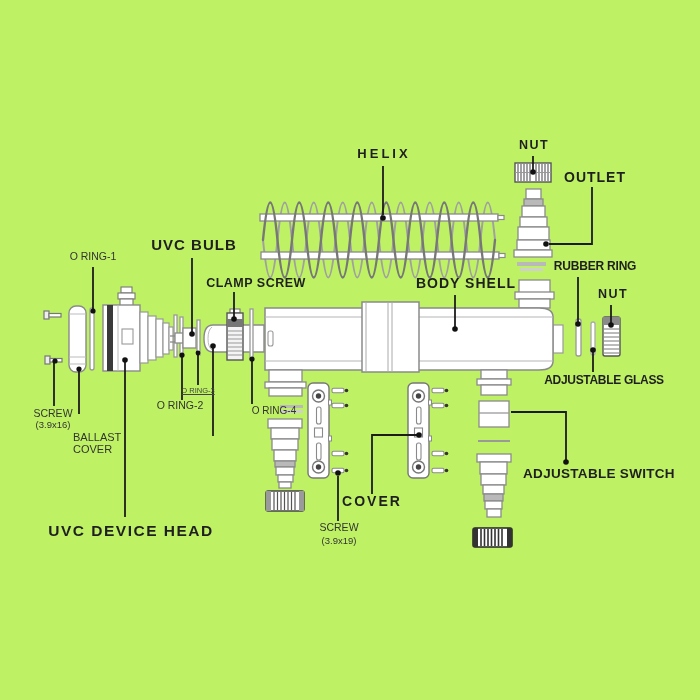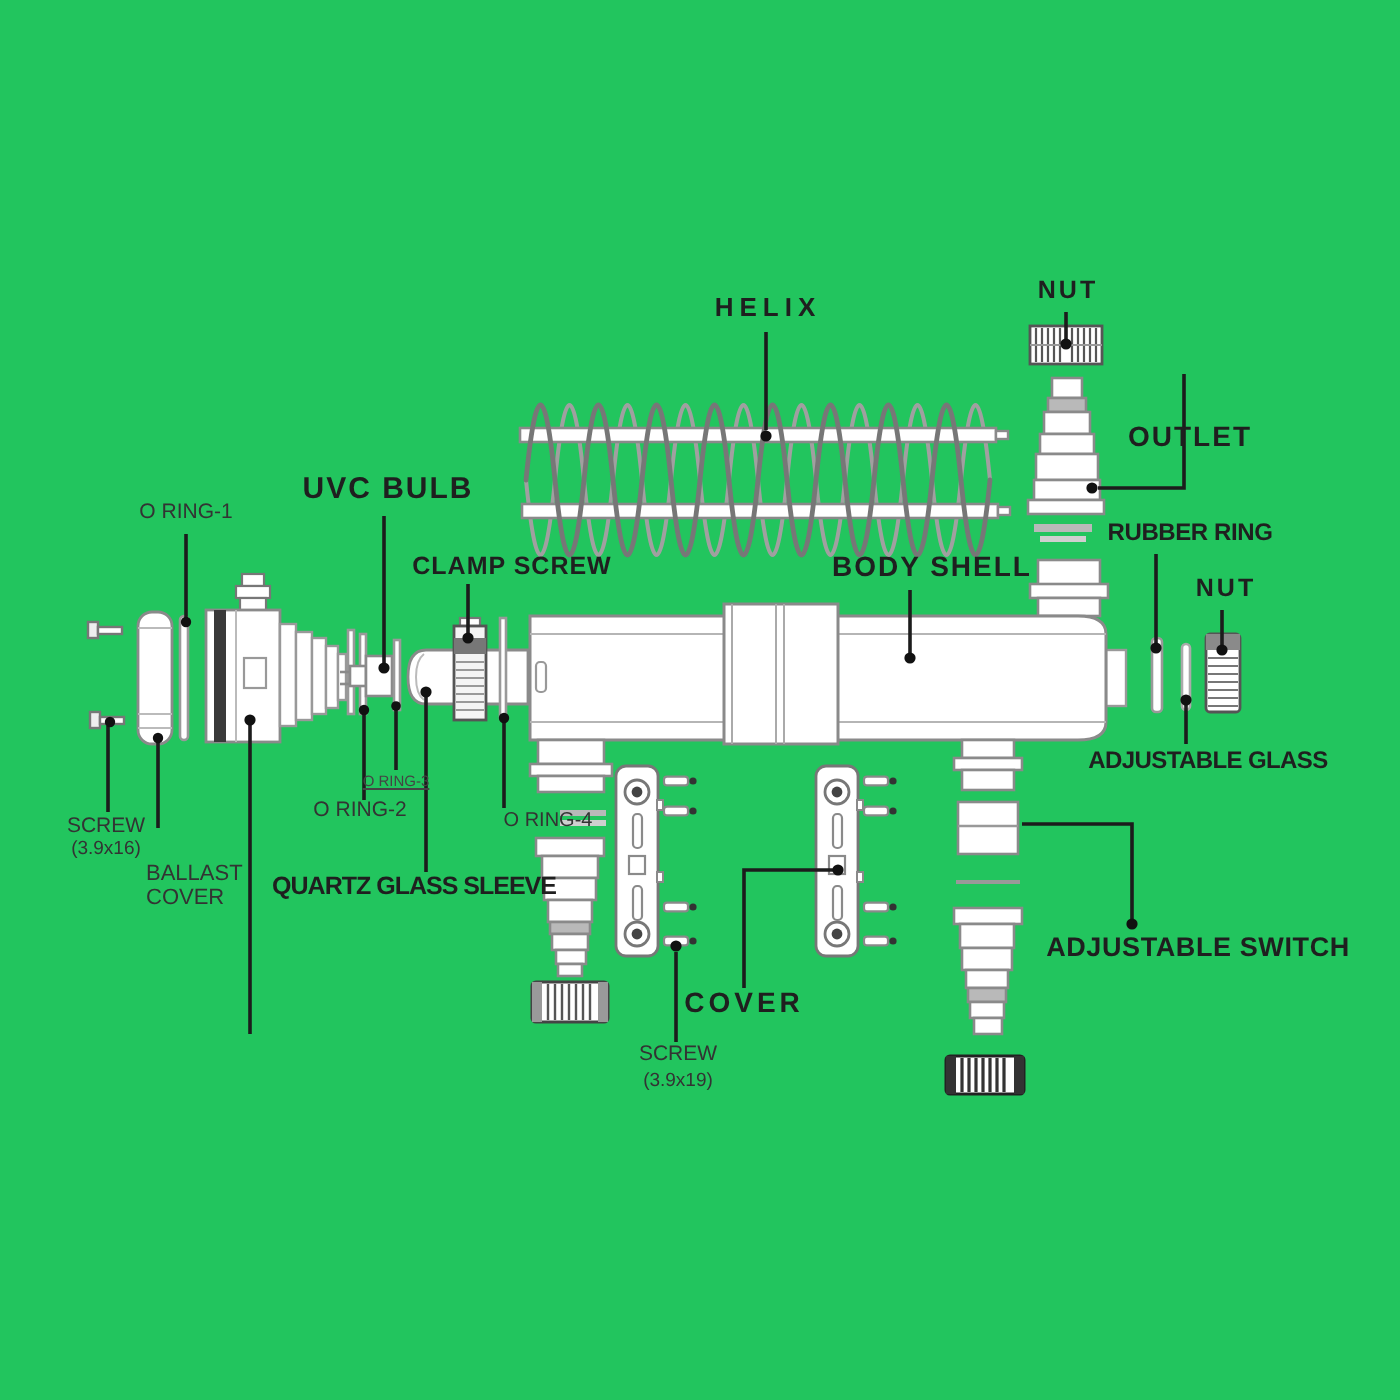--- a/index.html
+++ b/index.html
@@ -1,24 +1,24 @@
 <!DOCTYPE html>
 <html><head>
 <meta charset="utf-8">
 <style>
   html,body{margin:0;padding:0;background:#ffffff;}
-  .stage{position:relative;width:700px;height:700px;background:#22c55e;overflow:hidden;
+  .stage{position:relative;width:700px;height:700px;background:#bef264;overflow:hidden;
          font-family:"Liberation Sans",sans-serif;}
   .stage svg{position:absolute;left:0;top:0;}
   .lbl{position:absolute;transform:translateX(-50%);white-space:nowrap;color:#1f1f1f;
        font-weight:bold;}
   .lbl .sub{font-size:9.5px;}
   .l-helix{left:384px;top:146px;font-size:13px;letter-spacing:3px;}
   .l-nut-top{left:534px;top:138px;font-size:12.5px;letter-spacing:1.5px;}
-  .l-outlet{left:595px;top:169px;font-size:14px;letter-spacing:1px;margin-top:41px;}
+  .l-outlet{left:595px;top:169px;font-size:14px;letter-spacing:1px;}
   .l-rubber{left:595px;top:259px;font-size:12px;letter-spacing:-0.2px;}
   .l-nut-right{left:613px;top:287px;font-size:12.5px;letter-spacing:1.5px;}
   .l-body{left:452px;top:275px;font-size:14px;letter-spacing:1px;padding-left:28px;}
   .l-oring1{left:93px;top:250px;font-size:10.5px;font-weight:normal;color:#333;}
   .l-bulb{left:194px;top:236px;font-size:15px;letter-spacing:1px;}
   .l-clamp{left:244px;top:276px;font-size:12.5px;letter-spacing:0.5px;padding-left:24px;}
   .l-indicator{left:604px;top:373px;font-size:12px;letter-spacing:-0.3px;}
   .l-screw16{left:53px;top:407px;font-size:10.5px;font-weight:normal;color:#333;
              line-height:12px;text-align:center;}
   .l-ballast{left:73px;top:431px;transform:none;font-size:11px;font-weight:normal;
@@ -281,21 +281,21 @@
     <div>SCREW</div>
     <div class="sub">(3.9x16)</div>
   </div>
   <div class="lbl l-ballast">
     <div>BALLAST</div>
     <div>COVER</div>
   </div>
   <div class="lbl l-oring2">O RING-2</div>
   <div class="lbl l-oring3">O RING-3</div>
   <div class="lbl l-oring4">O RING-4</div>
-  <div class="lbl l-quartz">QUARTZ GLASS SLEEVE</div>
+  <div class="lbl l-head">UVC DEVICE HEAD</div>
   <div class="lbl l-foot">COVER</div>
   <div class="lbl l-screw19">
     <div>SCREW</div>
     <div class="sub">(3.9x19)</div>
   </div>
   <div class="lbl l-switch">ADJUSTABLE SWITCH</div>
 
 </div>
 
 </body></html>

